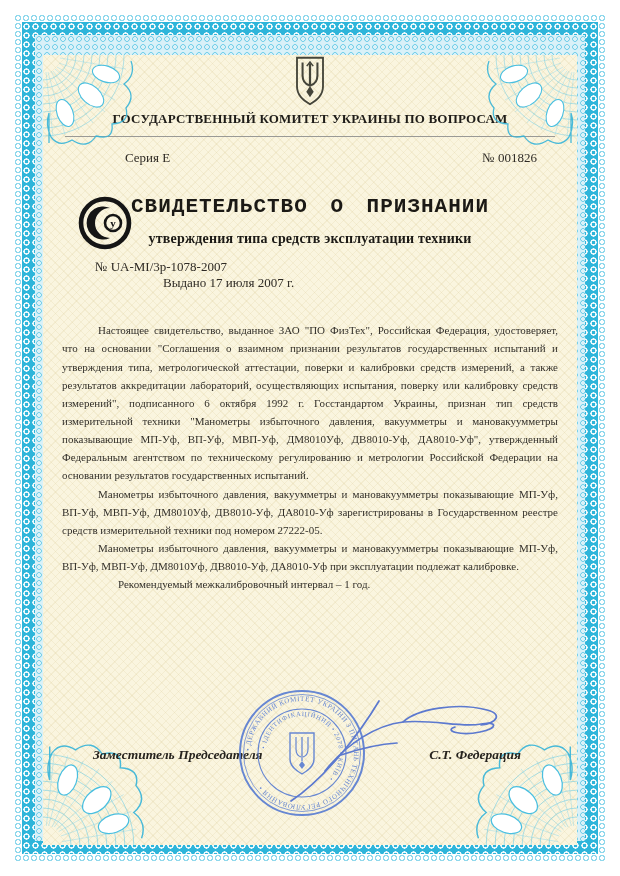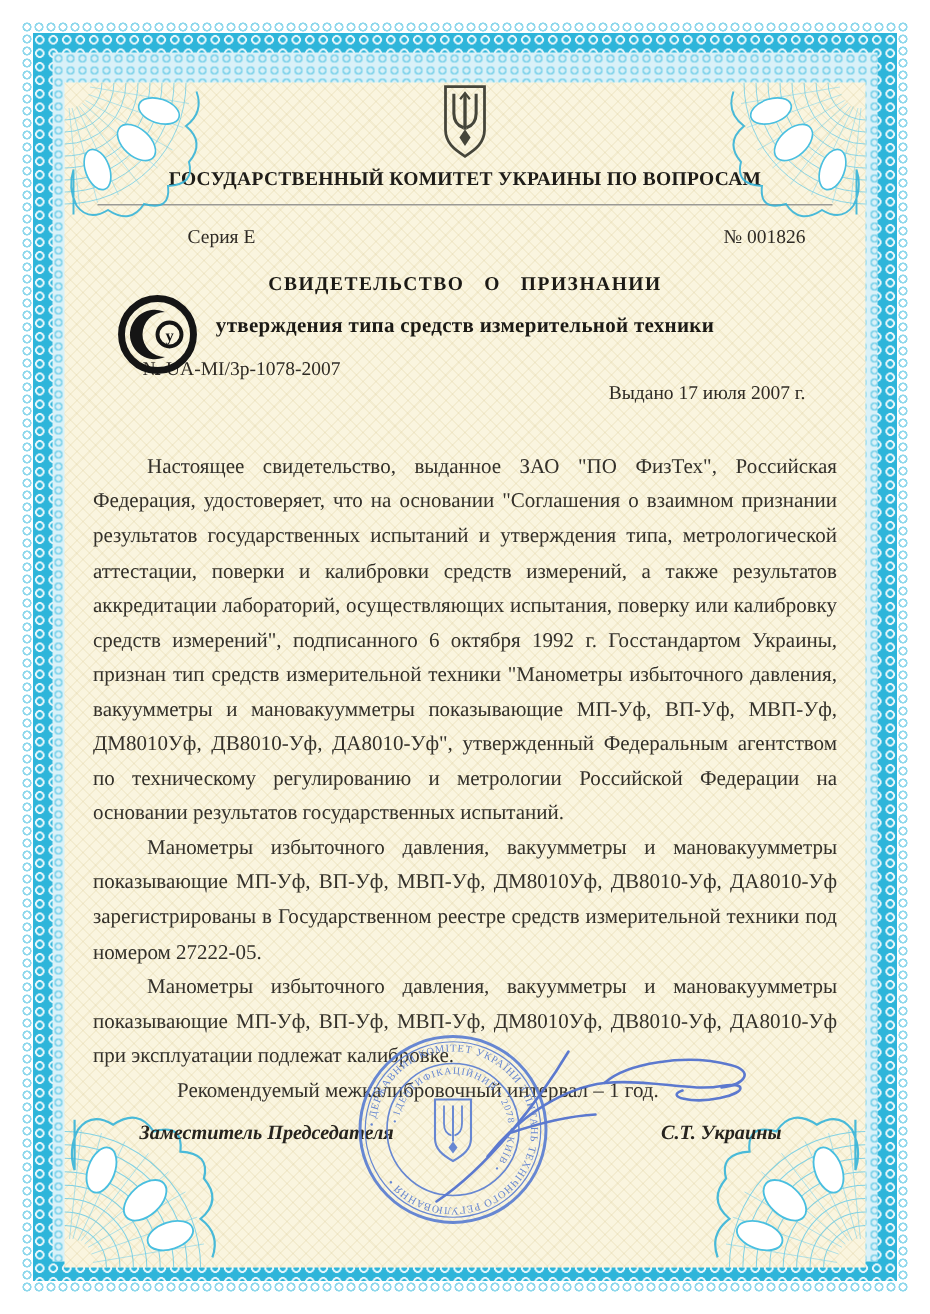--- a/index.html
+++ b/index.html
@@ -27,26 +27,26 @@
   .r-tl{top:0;left:0;}
   .r-tr{top:0;right:0;transform:scaleX(-1);}
   .r-bl{bottom:0;left:0;width:112px;height:112px;transform:scaleY(-1);}
   .r-br{bottom:0;right:0;width:112px;height:112px;transform:scale(-1,-1);}
   
   .emblem{display:block;margin:12px auto 4px auto;}
   .org{margin-top:4px;text-align:center;font-weight:bold;font-size:13px;letter-spacing:.2px;line-height:1.25;color:#1e1c18;}
   .rule{border:none;border-top:1.5px solid #9a9a96;margin:9px 22px 0 22px;}
   .meta-row{display:flex;justify-content:space-between;font-size:13px;margin:13px 40px 0 82px;text-align:center;}
   .mark{position:absolute;left:34px;top:140px;}
-  .title{margin-top:15px;text-align:center;font-weight:bold;font-size:13px;letter-spacing:1px;word-spacing:9px;color:#1b1915;}
+  .title{margin-top:29px;text-align:center;font-weight:bold;font-size:21px;letter-spacing:1px;word-spacing:9px;color:#1b1915;font-family:Liberation Mono, monospace;}
   .subtitle{margin-top:13px;text-align:center;font-weight:bold;font-size:14px;letter-spacing:.2px;color:#1b1915;}
   .reg-row{display:flex;font-size:13px;margin:12px 40px 0 52px;flex-direction:column;}
-  .reg-row .issued{margin-left:92px;text-align:right;}
-  
-  .body-text{margin:30px 19px 0 19px;font-size:14px;line-height:1.65;text-align:justify;color:#33302a;}
+  .reg-row .issued{margin-left:68px;}
+  
+  .body-text{margin:30px 19px 0 19px;font-size:11px;line-height:1.65;text-align:justify;color:#33302a;}
   .body-text p{margin:0;text-indent:36px;}
   .body-text p.interval{text-indent:56px;}
   
   .sign-row{position:absolute;left:0;right:0;top:692px;display:flex;justify-content:space-between;
             padding:0 56px 0 50px;font-size:13.5px;font-weight:bold;font-style:italic;color:#26231e;z-index:2;}
   .stamp{position:absolute;left:186px;top:626px;z-index:3;pointer-events:none;opacity:.92;}
 </style>
 </head>
 <body>
 
@@ -145,37 +145,37 @@
             </div>
 
             <svg class="mark" width="56" height="56" viewBox="0 0 56 56">
               <circle cx="28" cy="28" r="24" fill="none" stroke="#151515" stroke-width="4.6"></circle>
               <path d="M33,13 A16.5,16.5 0 1 0 33,43 A12.5,12.5 0 0 1 33,13 Z" fill="#151515"></path>
               <circle cx="36" cy="28" r="8" fill="#faf5df" stroke="#151515" stroke-width="2.6"></circle>
               <text x="36" y="32" font-size="11" font-weight="bold" text-anchor="middle" fill="#151515">у</text>
             </svg>
 
             <div class="title">СВИДЕТЕЛЬСТВО О ПРИЗНАНИИ</div>
-            <div class="subtitle">утверждения типа средств измерительной техники</div>
+            <div class="subtitle">утверждения типа средств эксплуатации техники</div>
 
             <div class="reg-row">
               <span>№  UA-MI/3p-1078-2007</span>
               <span class="issued">Выдано 17 июля 2007 г.</span>
             </div>
 
             <div class="body-text">
               <p>Настоящее свидетельство, выданное ЗАО "ПО ФизТех", Российская Федерация, удостоверяет, что на основании "Соглашения о взаимном признании результатов государственных испытаний и утверждения типа, метрологической аттестации, поверки и калибровки средств измерений, а также результатов аккредитации лабораторий, осуществляющих испытания, поверку или калибровку средств измерений", подписанного 6 октября 1992 г. Госстандартом Украины, признан тип средств измерительной техники "Манометры избыточного давления, вакуумметры и мановакуумметры показывающие МП-Уф, ВП-Уф, МВП-Уф, ДМ8010Уф, ДВ8010-Уф, ДА8010-Уф", утвержденный Федеральным агентством по техническому регулированию и метрологии Российской Федерации на основании результатов государственных испытаний.</p>
               <p>Манометры избыточного давления, вакуумметры и мановакуумметры показывающие МП-Уф, ВП-Уф, МВП-Уф, ДМ8010Уф, ДВ8010-Уф, ДА8010-Уф зарегистрированы в Государственном  реестре средств измерительной техники под номером 27222-05.</p>
               <p>Манометры избыточного давления, вакуумметры и мановакуумметры показывающие МП-Уф, ВП-Уф, МВП-Уф, ДМ8010Уф, ДВ8010-Уф, ДА8010-Уф при эксплуатации подлежат калибровке.</p>
               <p class="interval">Рекомендуемый межкалибровочный интервал – 1 год.</p>
             </div>
 
             <div class="sign-row">
               <span>Заместитель Председателя</span>
-              <span>С.Т. Украины</span>
+              <span>С.Т. Федерация</span>
             </div>
 
             <svg class="stamp" width="290" height="145" viewBox="0 0 290 145">
               <defs>
                 <path id="ringOuter" d="M73,72 m-52,0 a52,52 0 1,1 104,0 a52,52 0 1,1 -104,0"></path>
                 <path id="ringInner" d="M73,72 m-37,0 a37,37 0 1,1 74,0 a37,37 0 1,1 -74,0"></path>
               </defs>
               <g fill="none" stroke="#5b7ed2">
                 <circle cx="73" cy="72" r="62" stroke-width="2"></circle>
                 <circle cx="73" cy="72" r="58.5" stroke-width="0.8"></circle>

